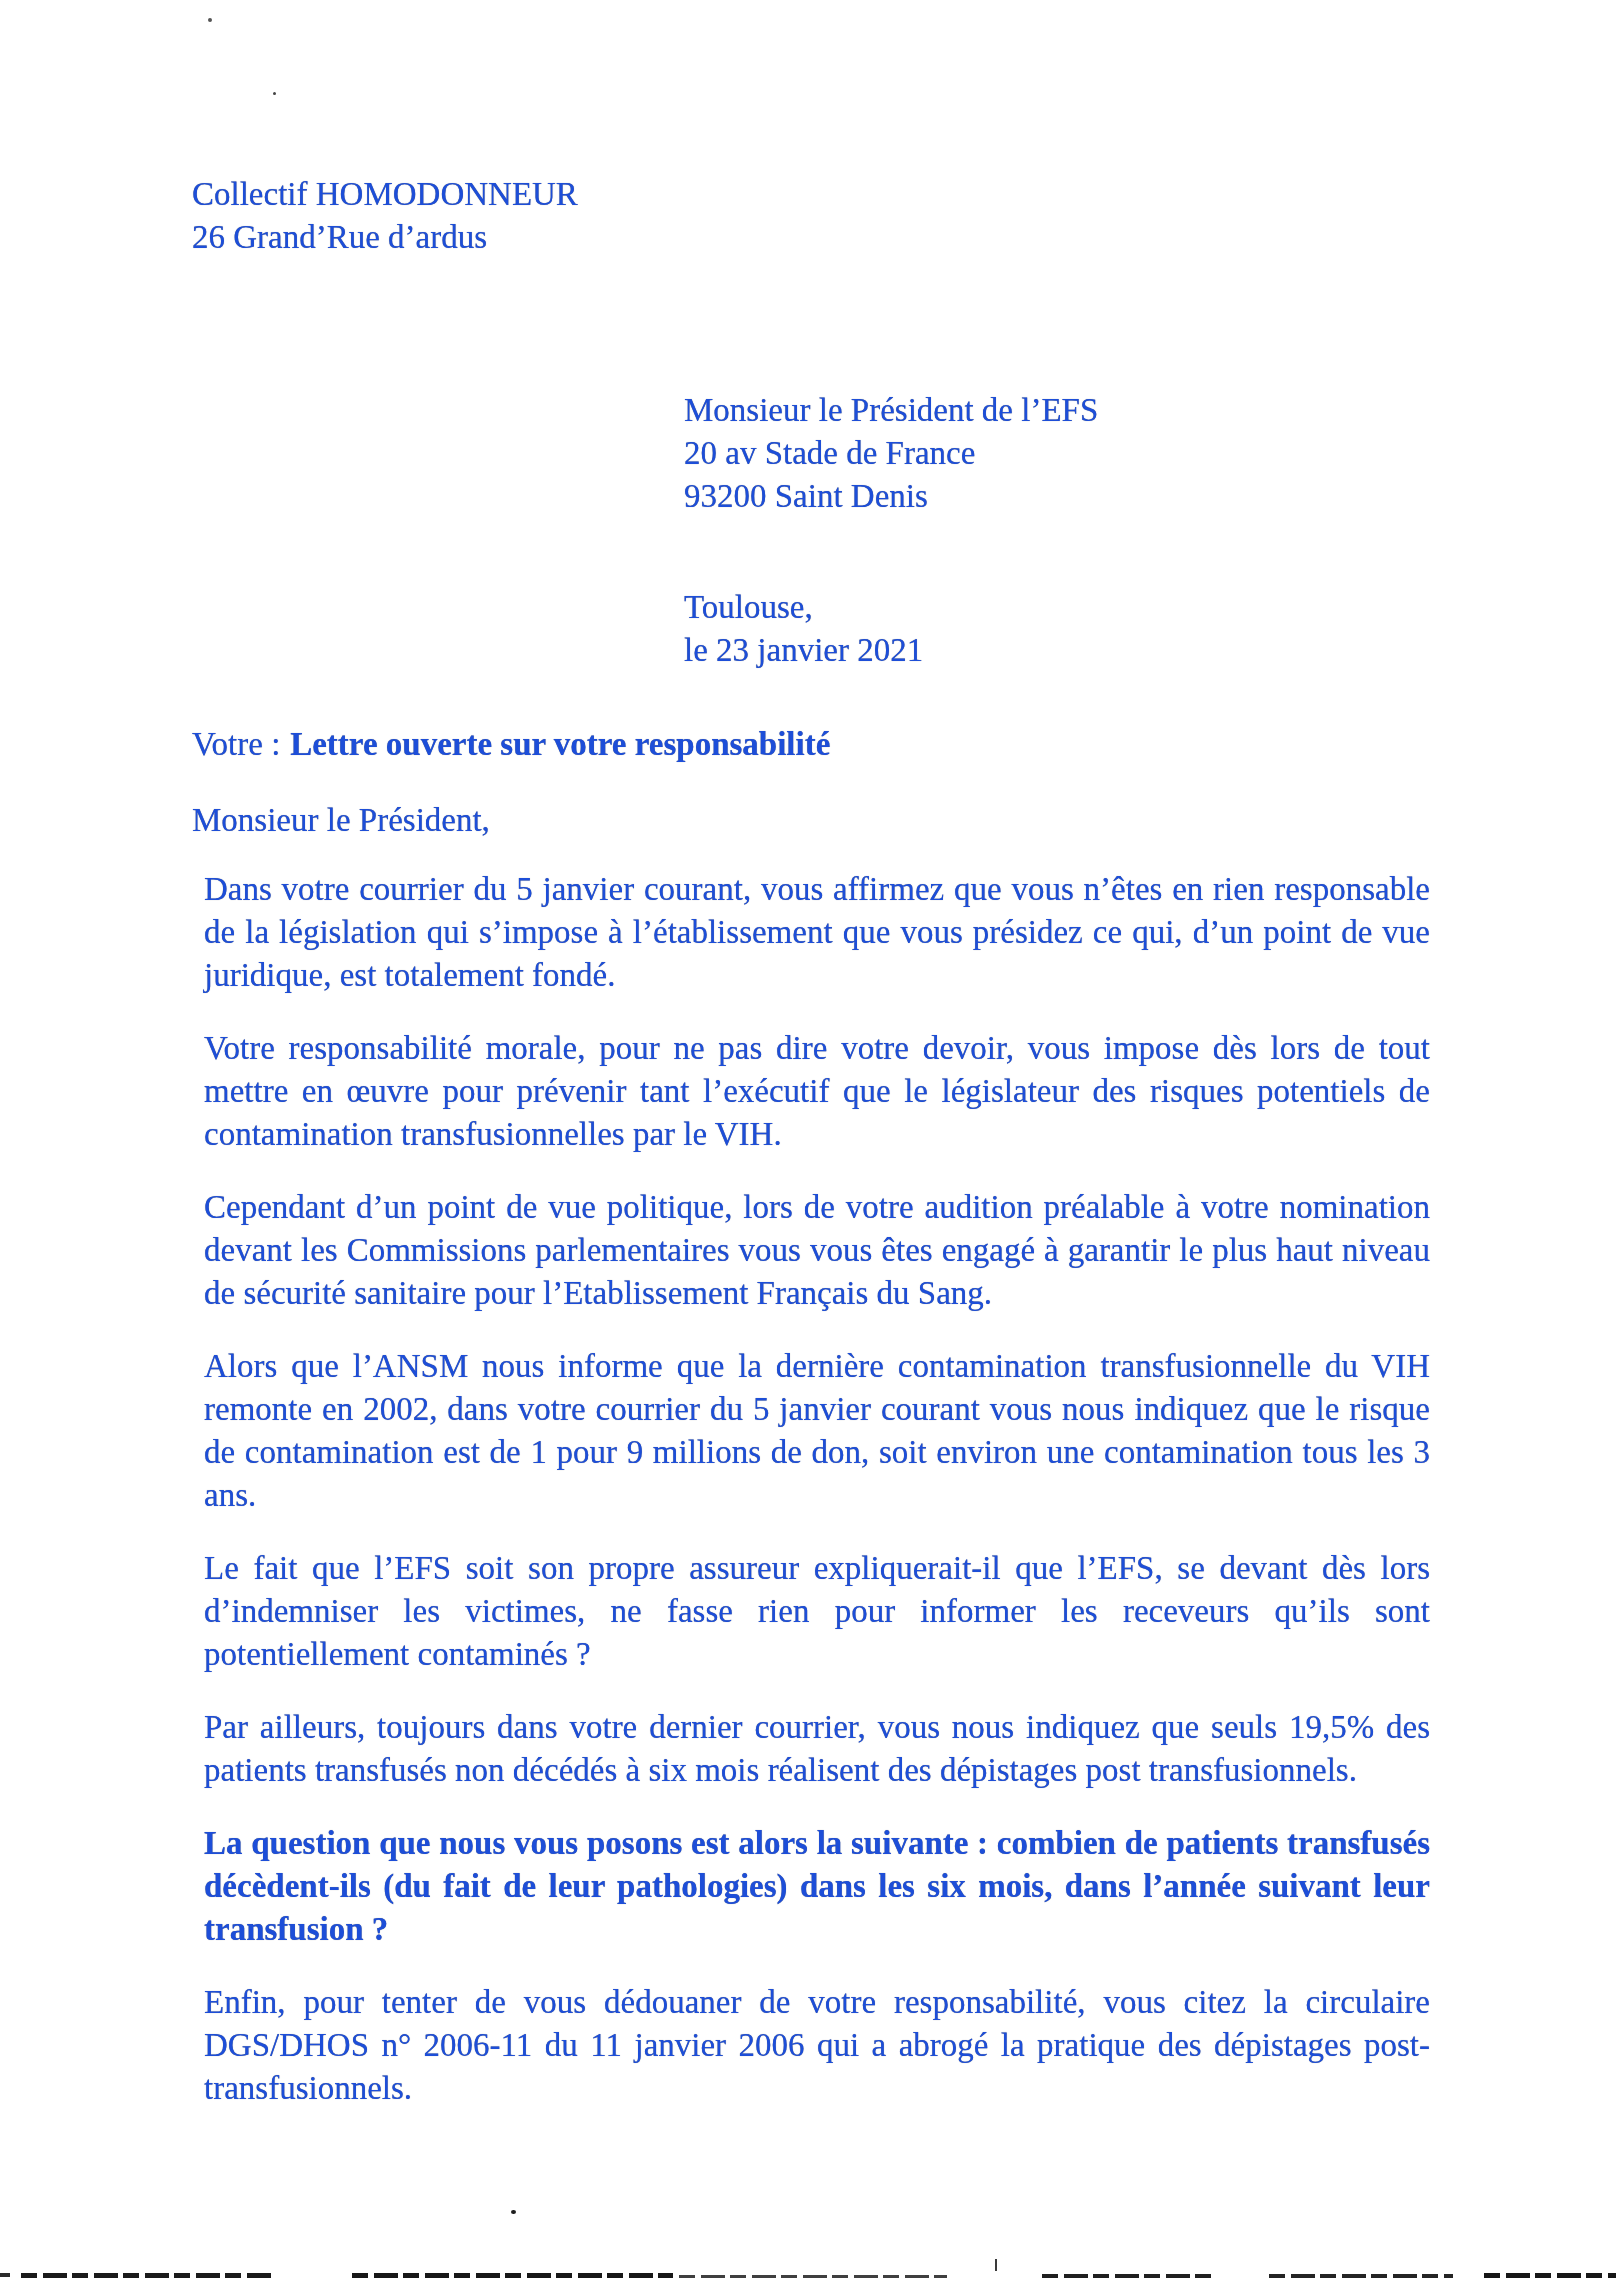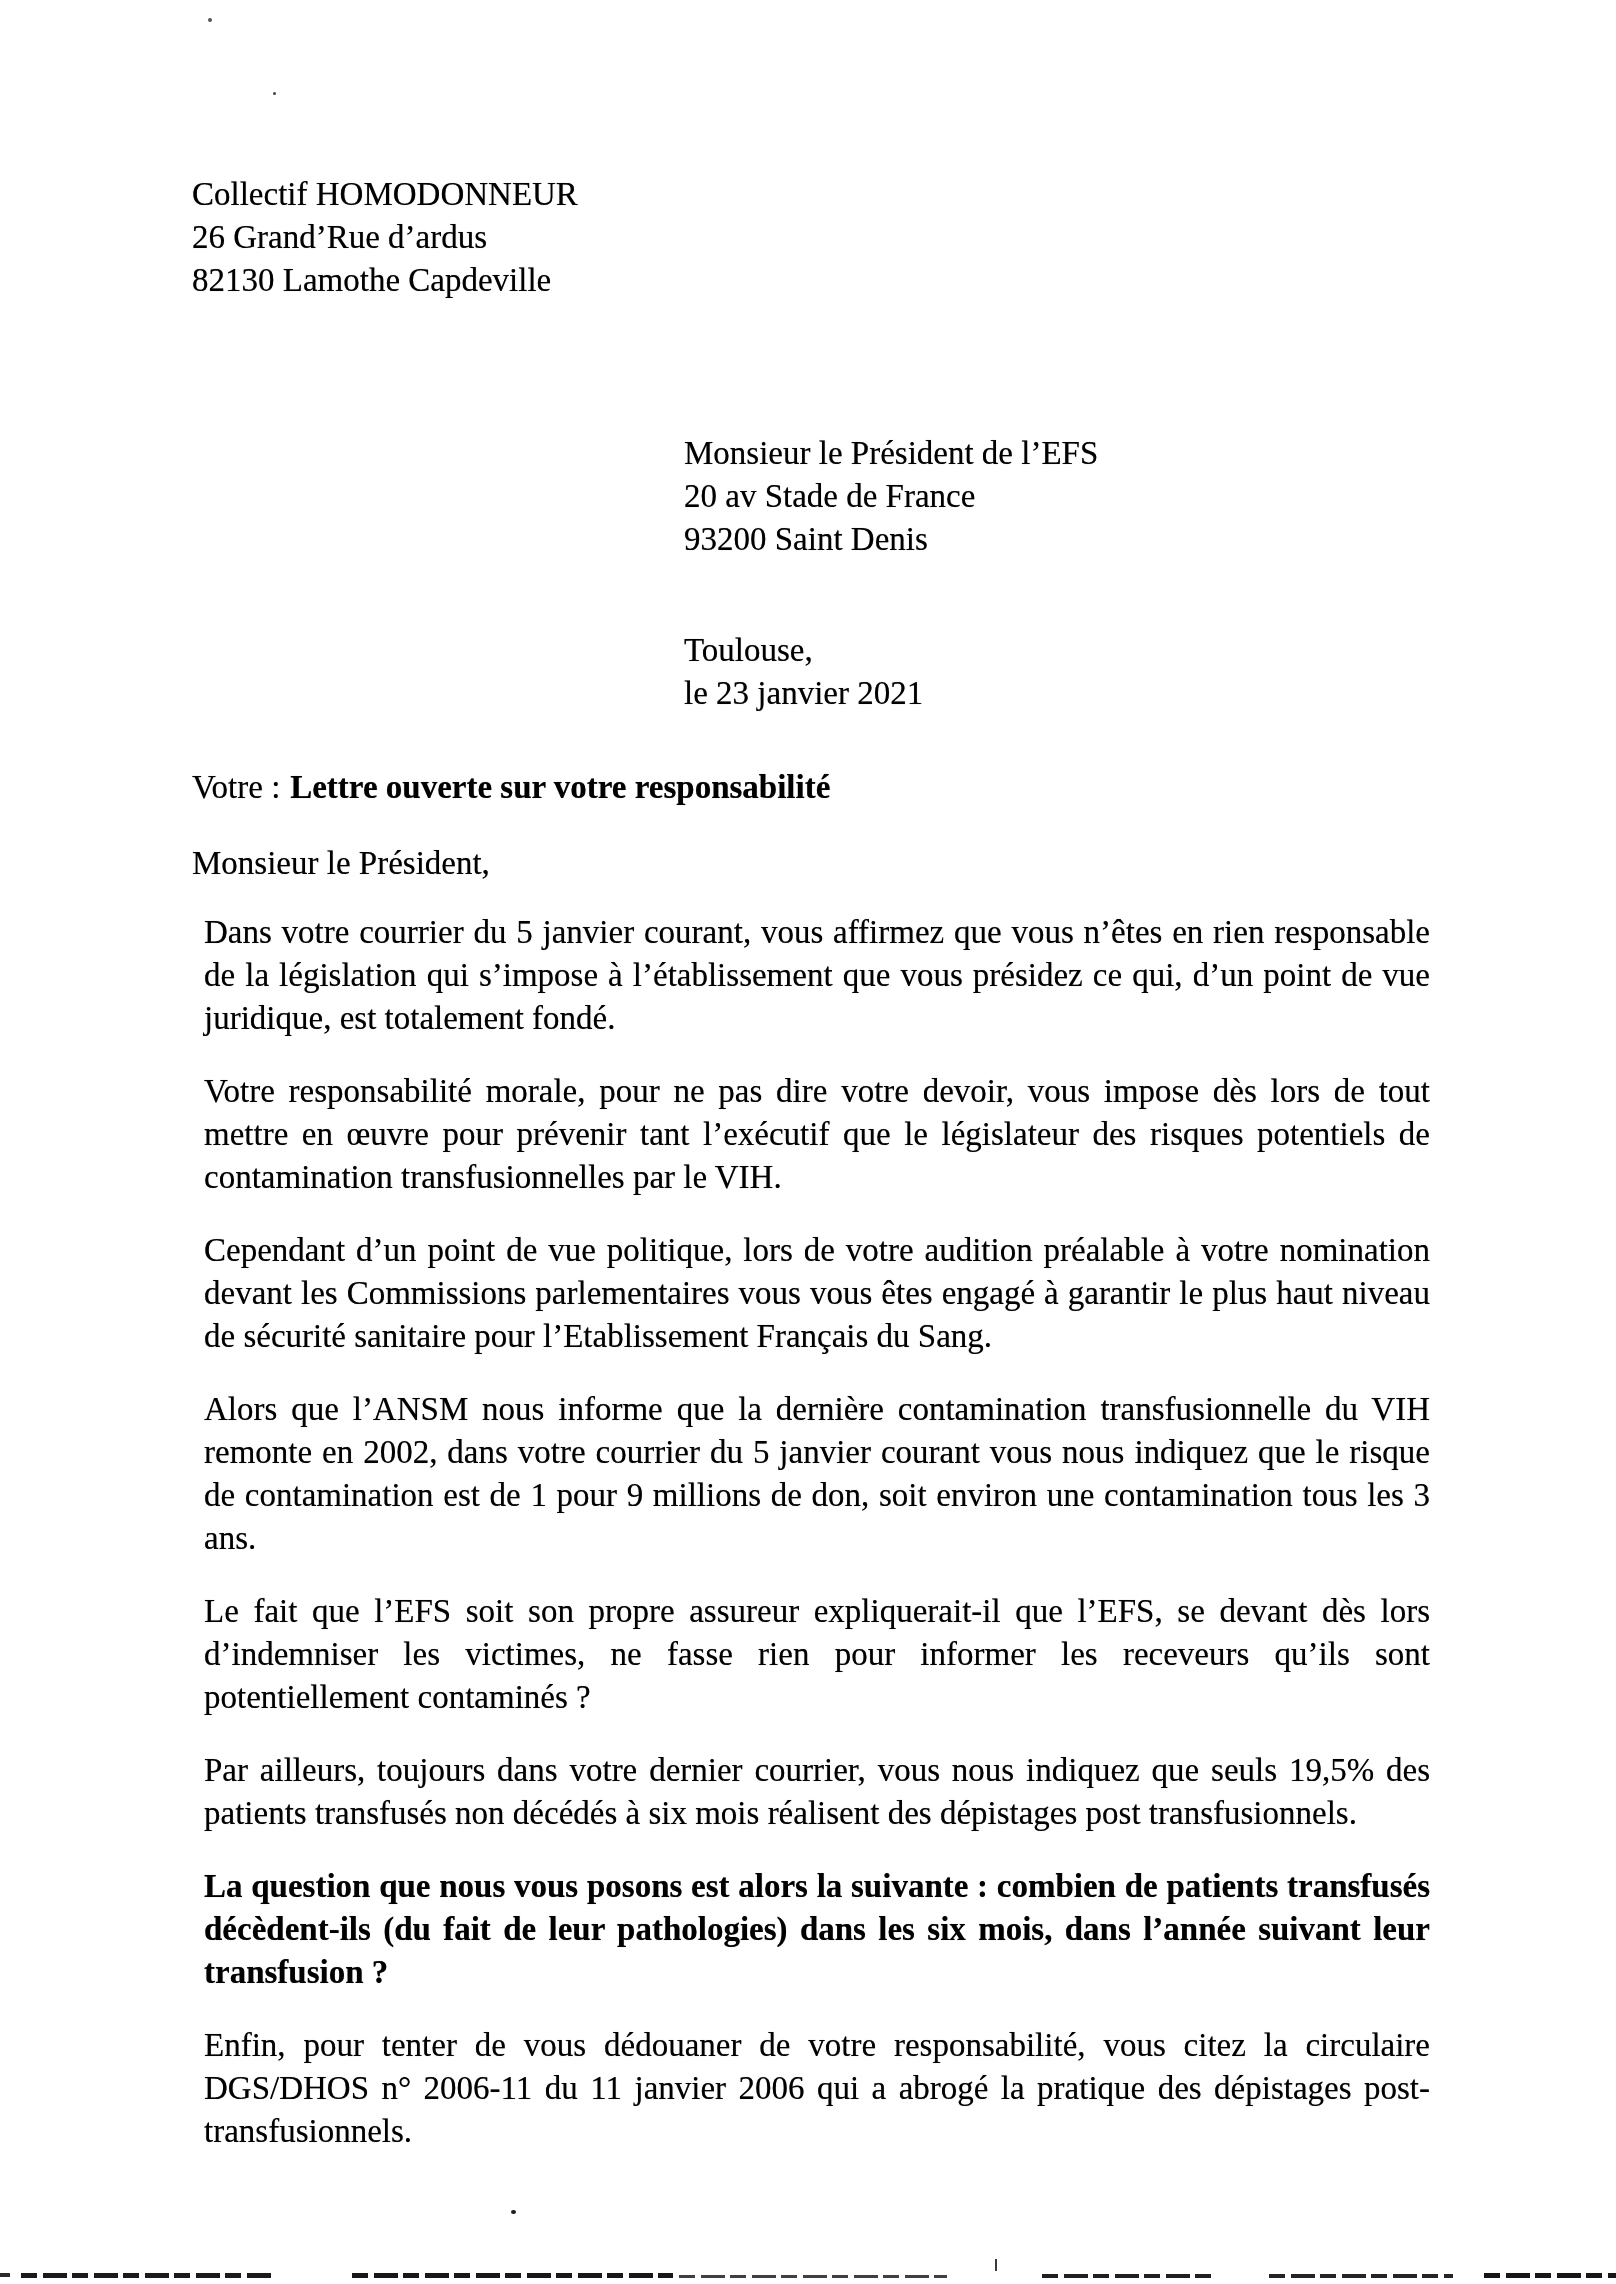--- a/index.html
+++ b/index.html
@@ -7,21 +7,21 @@
     padding: 0;
     background: #ffffff;
   }
   .page {
     position: relative;
     width: 1616px;
     height: 2284px;
     background: #ffffff;
     overflow: hidden;
     font-family: "Liberation Serif", "DejaVu Serif", serif;
-    color: #000000;
+    color: #1d4ed8;
     font-size: 33px;
     line-height: 43px;
     text-shadow: 0 0 0.7px rgba(0,0,0,0.55); 
     box-sizing: border-box;
     padding: 173px 186px 0 192px;
   }
   .sender-block div,
   .recipient-block div,
   .dateline div {
     white-space: nowrap;
@@ -86,21 +86,20 @@
   .seg-6 { left: 1484px; width: 132px; height: 4.6px; color:#161616; }
 </style>
 </head>
 <body>
 
 <div class="page">
 
   <div class="sender-block">
     <div>Collectif HOMODONNEUR</div>
     <div>26 Grand’Rue d’ardus</div>
-    <div>82130 Lamothe Capdeville</div>
   </div>
 
   <div class="recipient-block right-column">
     <div>Monsieur le Président de l’EFS</div>
     <div>20 av Stade de France</div>
     <div>93200 Saint Denis</div>
   </div>
 
   <div class="dateline right-column">
     <div>Toulouse,</div>

